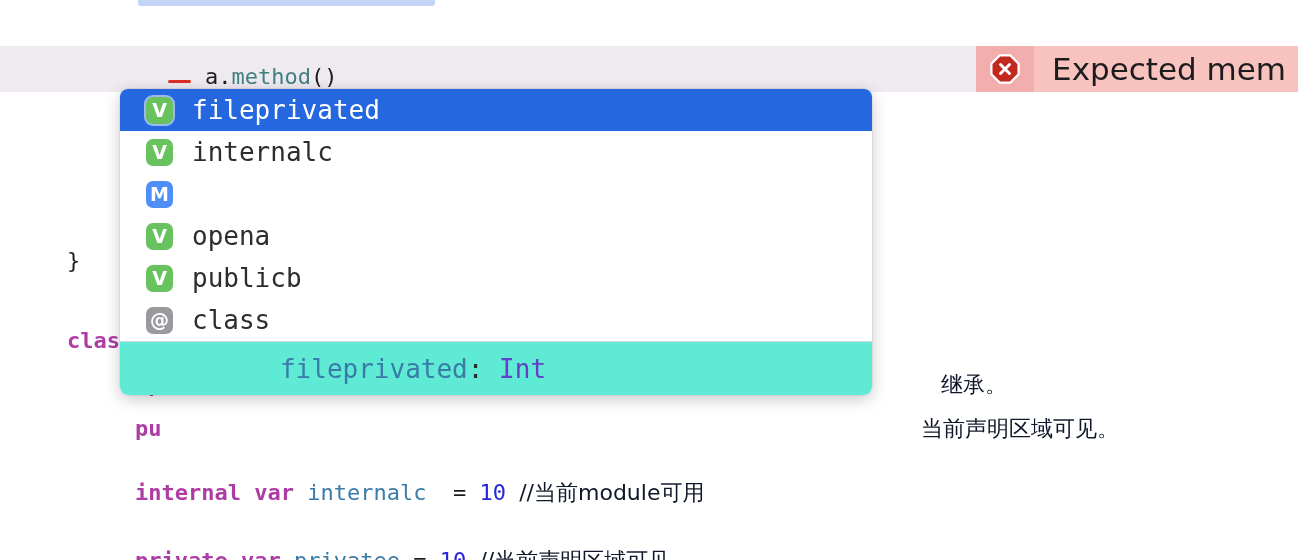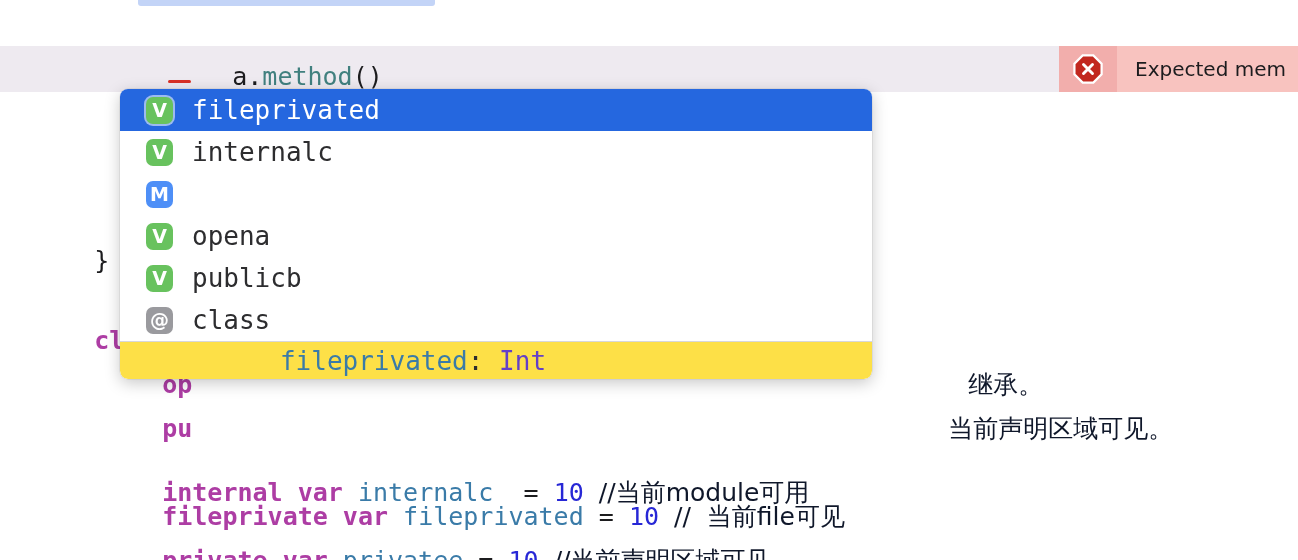--- a/index.html
+++ b/index.html
@@ -23,23 +23,22 @@
   }
 
   .code-line {
     position: absolute;
     left: 0;
     right: 0;
     height: 46px;
     line-height: 46px;
     white-space: pre;
     font-family: "DejaVu Sans Mono", monospace;
-    font-size: 25px;
+    font-size: 22px;
     color: #1c1c1e;
-    margin-left: 20px;
   }
   .code-line .ind { display: inline-block; }
 
   
   .current-line-band {
     position: absolute;
     left: 0;
     right: 0;
     height: 46px;
     background: #eeeaf0;
@@ -86,21 +85,21 @@
     align-items: center;
     justify-content: center;
   }
   #error-banner .err-msg-cell {
     height: 46px;
     background: #f8c3bf;
     display: flex;
     align-items: center;
     padding: 0 12px 0 18px;
     font-family: "DejaVu Sans", sans-serif;
-    font-size: 20px;
+    font-size: 31px;
     color: #1c1c1e;
     white-space: nowrap;
   }
   .octagon-x {
     width: 30px;
     height: 30px;
     display: block;
   }
 
   
@@ -150,22 +149,22 @@
   .completion-label {
     font-family: "DejaVu Sans Mono", monospace;
     font-size: 26px;
     color: #2d2d2f;
     white-space: pre;
   }
   .completion-row.selected .completion-label { color: #ffffff; }
 
   #completion-footer {
     border-top: 1px solid #d7d7d9;
-    background: #fde047;
-    height: 38px;
+    background: #5eead4;
+    height: 54px;
     display: flex;
     align-items: center;
     padding-left: 66px;
     box-sizing: border-box;
     border-radius: 0 0 8px 8px;
   }
   #completion-footer .sig {
     font-family: "DejaVu Sans Mono", monospace;
     font-size: 26px;
     white-space: pre;
@@ -217,23 +216,20 @@
     <span class="ind" style="width:82px;"></span><span class="kw">pu</span>
   </div>
   <div class="code-line" style="top:360px;">
     <span class="ind" style="width:868px;"></span><span class="cmt">当前声明区域可见。</span>
   </div>
 
   <div class="code-line" style="top:424px;">
     <span class="ind" style="width:82px;"></span><span class="kw">internal</span><span class="plain"> </span><span class="kw">var</span><span class="plain"> </span><span class="idn">internalc</span><span class="plain">  </span><span class="op">=</span><span class="plain"> </span><span class="num">10</span><span class="plain"> </span><span class="cmt">//当前module可用</span>
   </div>
 
-  <div class="code-line" style="top:448px;">
-    <span class="ind" style="width:82px;"></span><span class="kw">fileprivate</span><span class="plain"> </span><span class="kw">var</span><span class="plain"> </span><span class="idn">fileprivated</span><span class="plain"> </span><span class="op">=</span><span class="plain"> </span><span class="num">10</span><span class="plain"> </span><span class="cmt">//  当前file可见</span>
-  </div>
 
   <div class="code-line" style="top:492px;">
     <span class="ind" style="width:82px;"></span><span class="kw">private</span><span class="plain"> </span><span class="kw">var</span><span class="plain"> </span><span class="idn">privatee</span><span class="plain"> </span><span class="op">=</span><span class="plain"> </span><span class="num">10</span><span class="plain"> </span><span class="cmt">//当前声明区域可见</span>
   </div>
 
 </div>
 
 <div id="error-banner">
   <div class="err-icon-cell">
     <svg class="octagon-x" viewBox="0 0 32 32">

